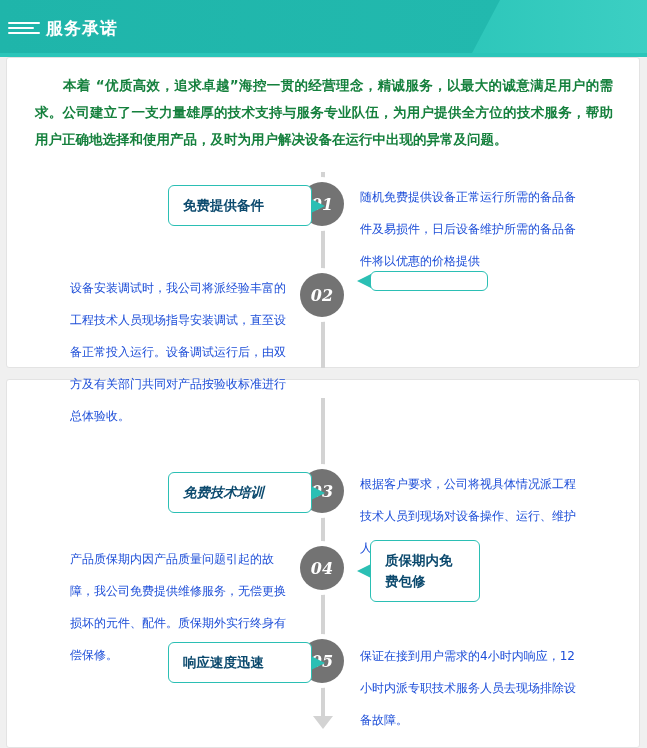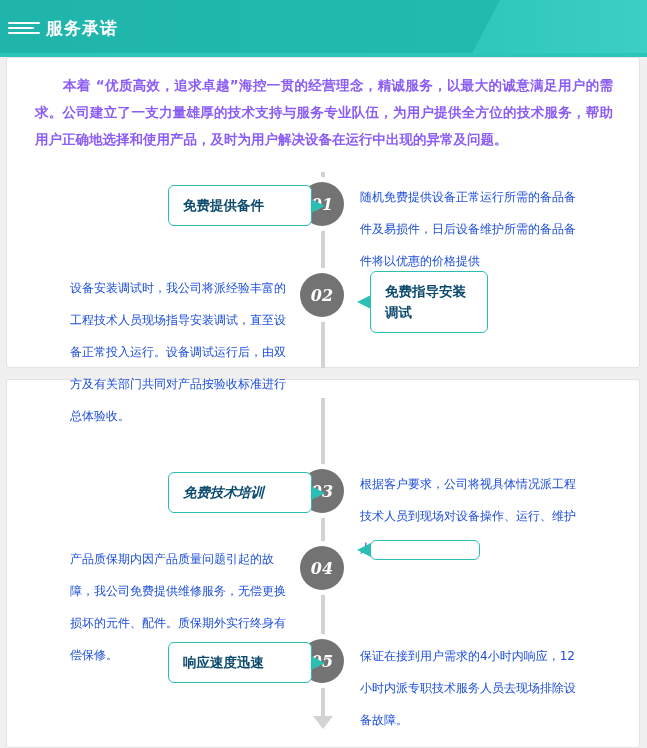--- a/index.html
+++ b/index.html
@@ -71,21 +71,21 @@
   #card-two { top: 379px; height: 369px; }
 
   
   .intro {
     position: absolute;
     left: 28px;
     top: 14px;
     width: 578px;
     font-size: 13.5px;
     line-height: 27px;
-    color: #8b5cf6;
+    color: #15803d;
     font-weight: bold;
     text-align: justify;
     text-indent: 28px;
   }
 
   
   .timeline-line {
     position: absolute;
     left: 321px;
     width: 4px;
@@ -224,34 +224,34 @@
 
 <div class="node" id="node-01">01</div>
 <div class="label-box" id="box-01">
   <span>免费提供备件</span>
   <span class="connector connector-right"></span>
 </div>
 <div class="desc desc-right" id="desc-01">随机免费提供设备正常运行所需的备品备件及易损件，日后设备维护所需的备品备件将以优惠的价格提供</div>
 
 <div class="node" id="node-02">02</div>
 <div class="label-box" id="box-02">
-  <span>免费指导安装调试</span>
   <span class="connector connector-left"></span>
 </div>
 <div class="desc desc-left" id="desc-02">设备安装调试时，我公司将派经验丰富的工程技术人员现场指导安装调试，直至设备正常投入运行。设备调试运行后，由双方及有关部门共同对产品按验收标准进行总体验收。</div>
 
 <div class="node" id="node-03">03</div>
 <div class="label-box" id="box-03">
   <span>免费技术培训</span>
   <span class="connector connector-right"></span>
 </div>
 <div class="desc desc-right" id="desc-03">根据客户要求，公司将视具体情况派工程技术人员到现场对设备操作、运行、维护人员进行技术培训。</div>
 
 <div class="node" id="node-04">04</div>
 <div class="label-box" id="box-04">
+  <span>质保期内免费包修</span>
   <span class="connector connector-left"></span>
 </div>
 <div class="desc desc-left" id="desc-04">产品质保期内因产品质量问题引起的故障，我公司免费提供维修服务，无偿更换损坏的元件、配件。质保期外实行终身有偿保修。</div>
 
 <div class="node" id="node-05">05</div>
 <div class="label-box" id="box-05">
   <span>响应速度迅速</span>
   <span class="connector connector-right"></span>
 </div>
 <div class="desc desc-right" id="desc-05">保证在接到用户需求的4小时内响应，12小时内派专职技术服务人员去现场排除设备故障。</div>

